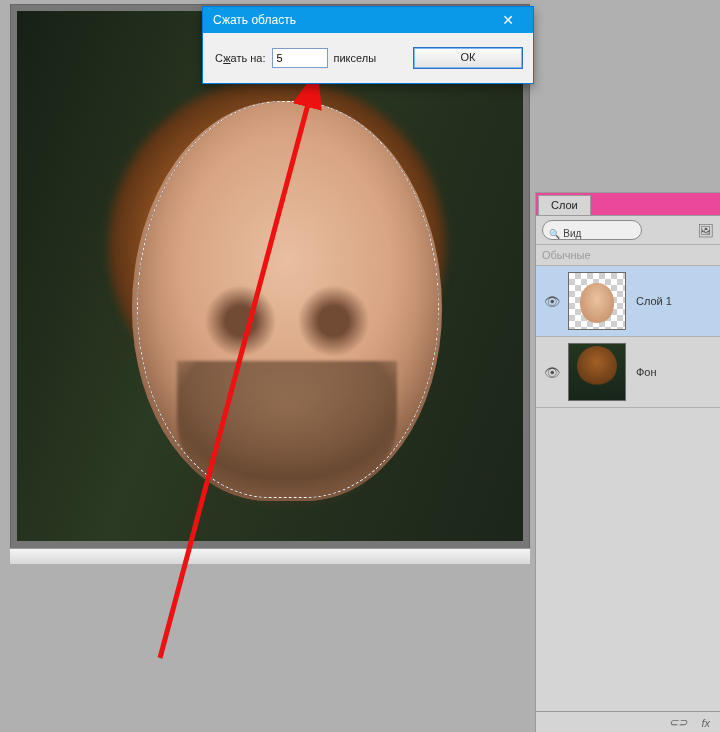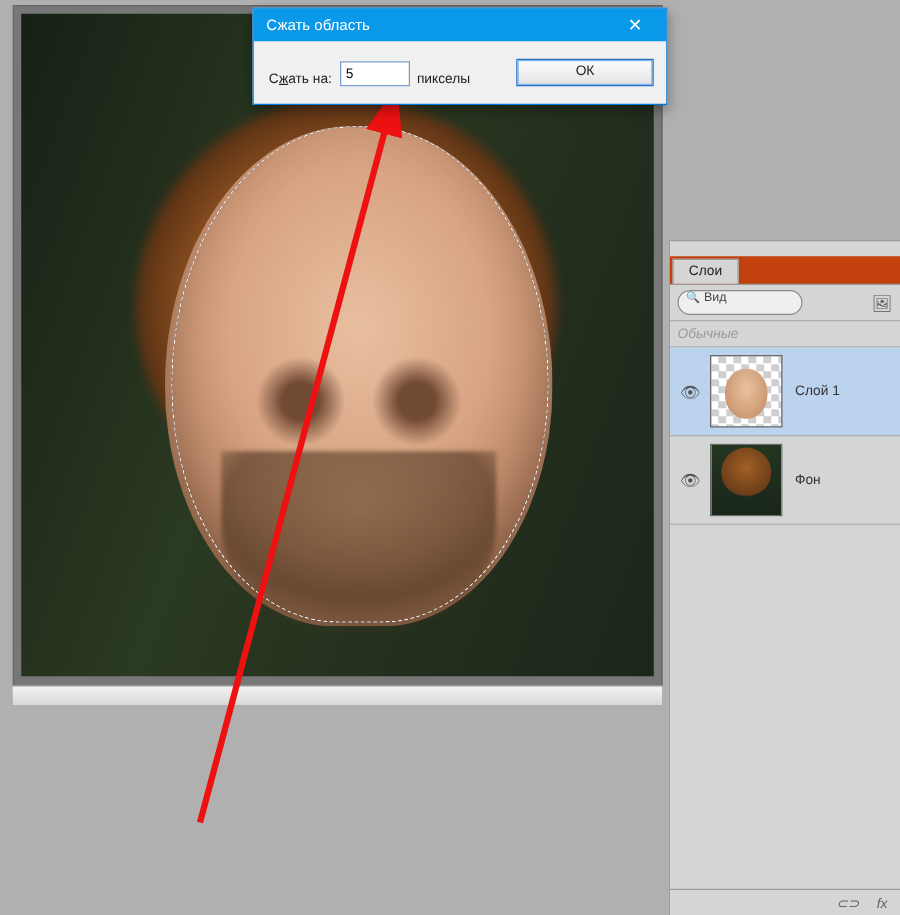--- a/index.html
+++ b/index.html
@@ -98,21 +98,21 @@
   }
   .close-btn {
     width: 38px; height: 18px;
     display:flex;align-items:center;justify-content:center;
     color:#fff;font-size:14px;line-height:1;
   }
   .dialog-body {
     display:flex; padding: 14px 10px 14px 12px;
   }
   .field-row {
-    display:flex; align-items:flex-end; gap:6px;
+    display:flex; align-items:center; gap:6px;
     flex:1;
   }
   .field-row input {
     width: 46px; height: 18px;
     border:1px solid #7a9ecb;
     padding:0 4px;
     font-family:inherit; font-size:11px;
   }
   .btn-col {
     display:flex; flex-direction:column; gap:6px;
@@ -130,49 +130,48 @@
   .panel {
     position:absolute;
     right: 0px; top: 192px;
     width: 184px; height: 540px;
     background:#d5d5d5;
     border-left:1px solid #9a9a9a;
     border-top:1px solid #9a9a9a;
     display:flex; flex-direction:column;
   }
   .panel-tabs {
-    display:flex; background:#c2410c;
+    display:flex; background:#ec4899;
     border-bottom:1px solid #9a9a9a;
     gap:2px;
     padding:2px 0 0 2px;
-    margin-top:12px;
   }
   .panel-tab {
     padding:3px 12px 4px;
     background:#d5d5d5;
     border:1px solid #9a9a9a;
     border-bottom:none;
     font-size:11px;
   }
   .panel-toolbar {
     display:flex; align-items:center; gap:4px;
     padding:4px 6px;
     border-bottom:1px solid #b0b0b0;
   }
   .kind-select {
     flex:0 0 86px; height:18px;
     border:1px solid #8a8a8a; border-radius:10px;
-    background:#efefef; display:flex;align-items:flex-start;
+    background:#efefef; display:flex;align-items:flex-end;
     padding:0 6px;font-size:10px;color:#444;
   }
   .kind-select::before{content:"🔍";font-size:9px;margin-right:3px}
   .pic-ico{margin-left:auto;font-size:13px;color:#555}
 
   .blend-row{
-    padding:4px 6px; color:#9b9b9b; font-style:italic;
+    padding:4px 6px; color:#9b9b9b; 
     border-bottom:1px solid #b0b0b0; font-size:11px;
   }
   .lock-row{
     display:flex; align-items:center; gap:8px;
     padding:4px 6px;
     border-bottom:1px solid #b0b0b0; font-size:11px;
     color:#444;
   }
   .lock-ico{font-size:11px;color:#555}
 

